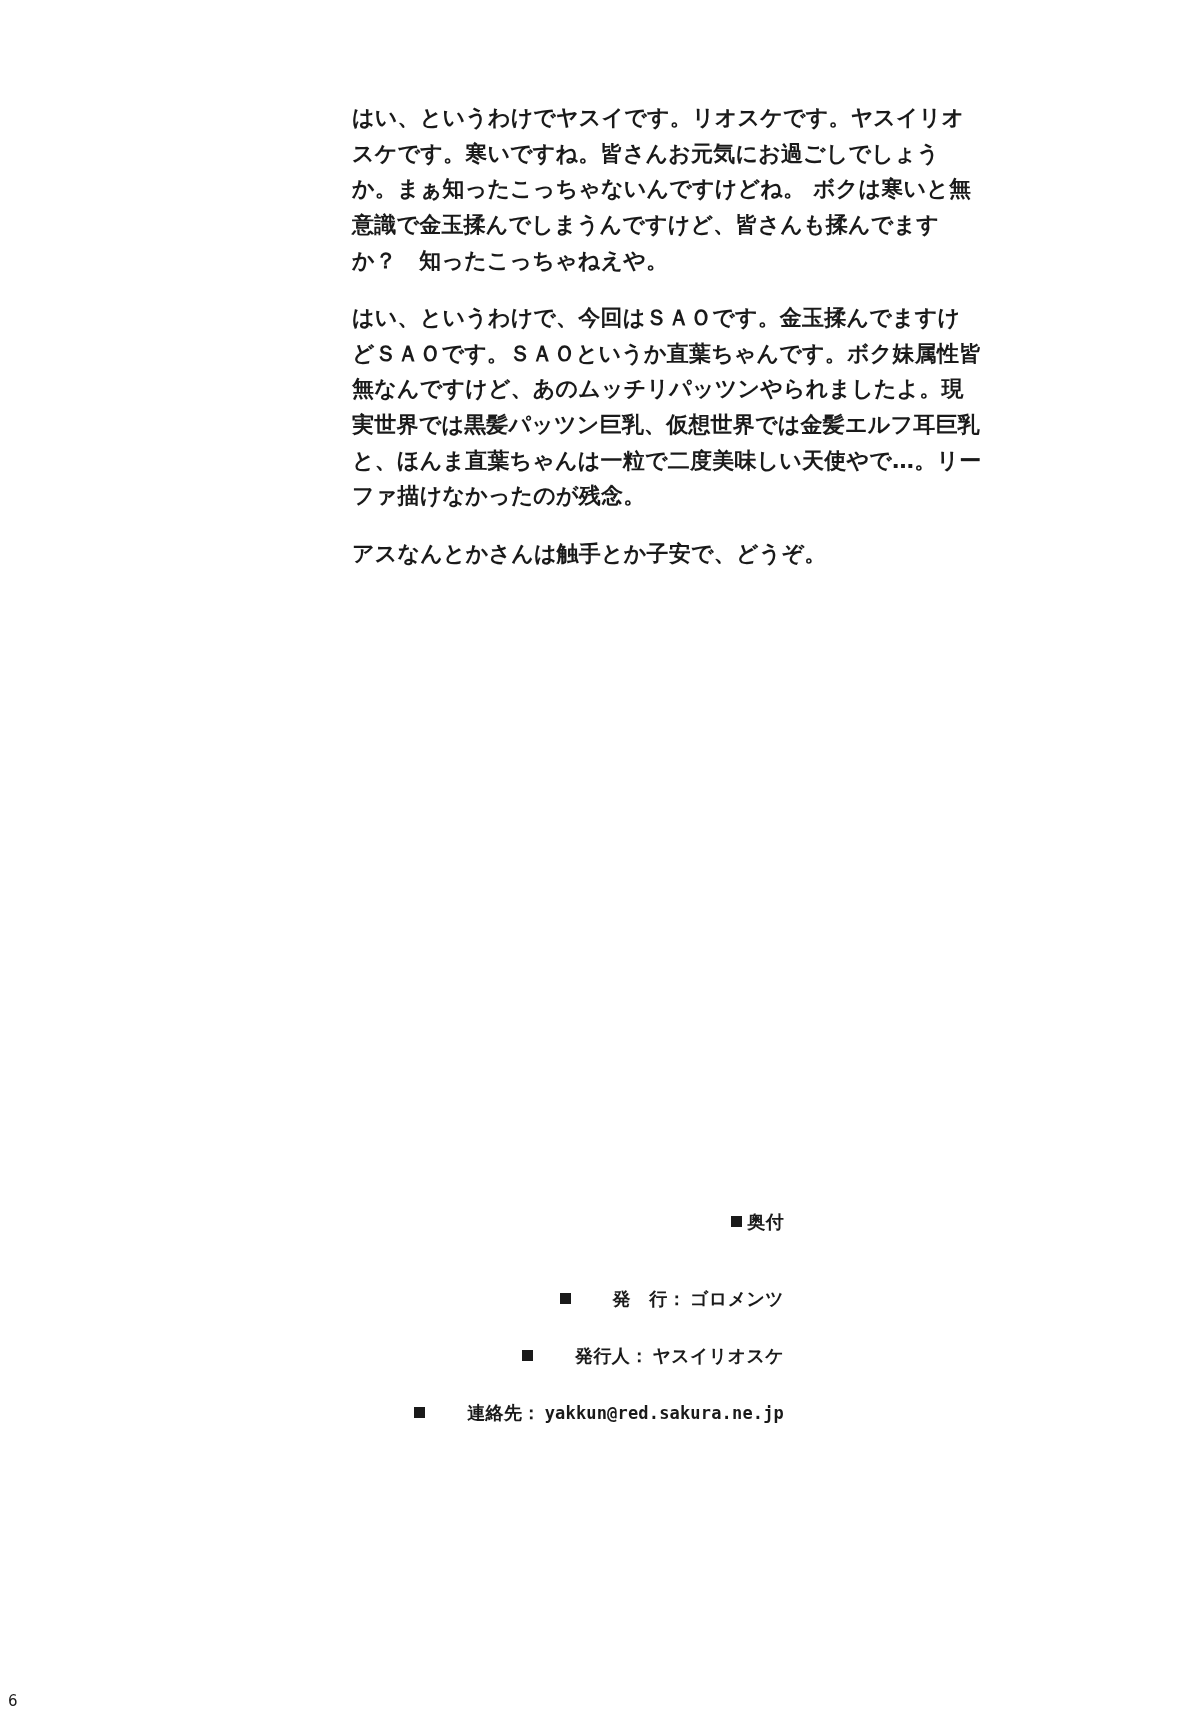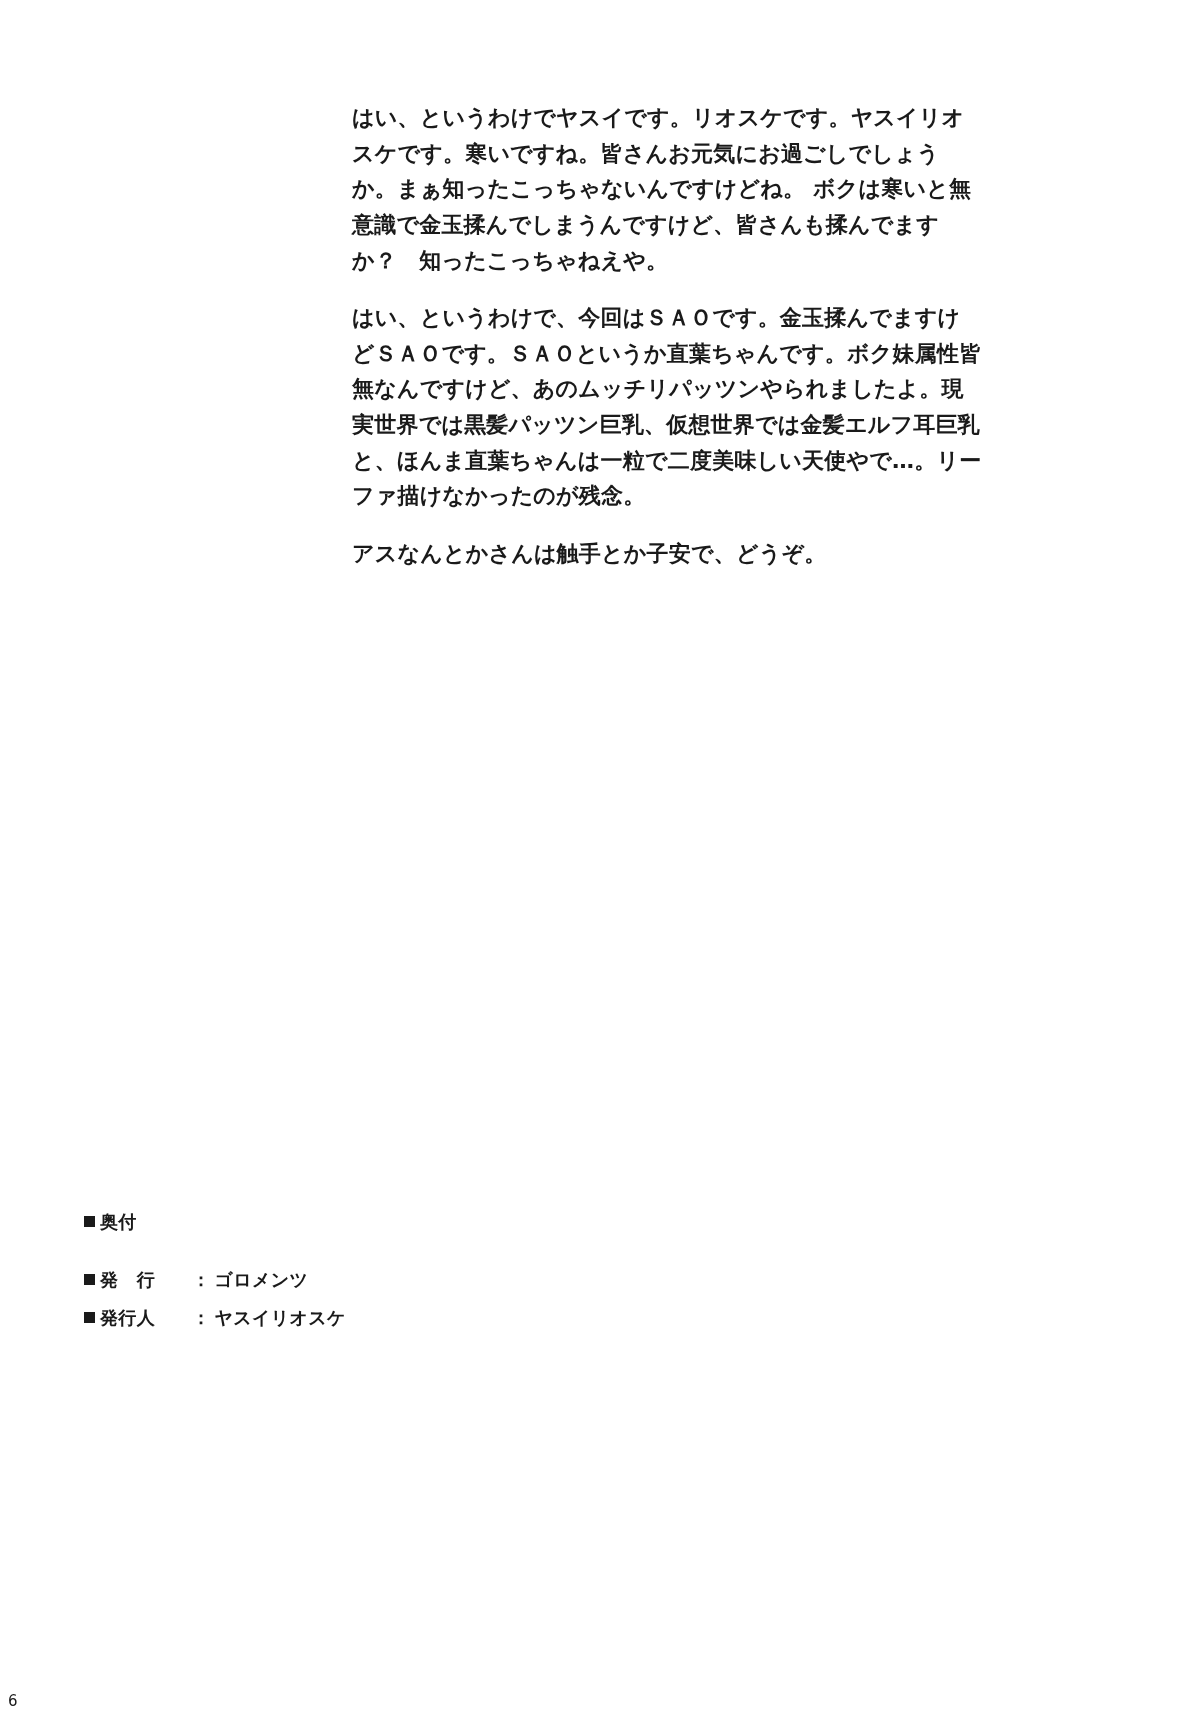--- a/index.html
+++ b/index.html
@@ -33,20 +33,21 @@
     word-break: break-all;
   }
   .para:last-child { margin-bottom: 12px; }
 
   
   #colophon {
     position: absolute;
     left: 84px;
     top: 1210px;
     width: 700px;
+    text-align: right;
   }
   .colophon-heading {
     font-size: 18px;
     font-weight: 700;
     margin: 0 0 34px 0;
     letter-spacing: 0.02em;
   }
   .colophon-row {
     font-size: 18px;
     font-weight: 700;
@@ -58,20 +59,21 @@
     display: inline-block;
     width: 11px;
     height: 11px;
     background: #1a1a1a;
     margin-right: 5px;
     vertical-align: 1px;
   }
   .lbl {
     display: inline-block;
     min-width: 92px;
+    margin-top: 19px;
   }
   .sep { margin: 0 4px 0 0; }
   .val {
     font-weight: 700;
   }
   .mono-val {
     font-family: "DejaVu Sans Mono", monospace;
     font-weight: 700;
     font-size: 17px;
     letter-spacing: 0.01em;
@@ -105,17 +107,20 @@
   <p class="colophon-row">
     <span class="sq"></span><span class="lbl">発　行</span><span class="sep">：</span><span class="val">ゴロメンツ</span>
   </p>
 
   <p class="colophon-row">
     <span class="sq"></span><span class="lbl">発行人</span><span class="sep">：</span><span class="val">ヤスイリオスケ</span>
   </p>
 
 
 
+  <p class="colophon-row">
+    <span class="sq"></span><span class="lbl">連絡先</span><span class="sep">：</span><span class="mono-val">yakkun@red.sakura.ne.jp</span>
+  </p>
 
 
 </div>
 
 <div id="page-number">6</div>
 
 </body></html>

